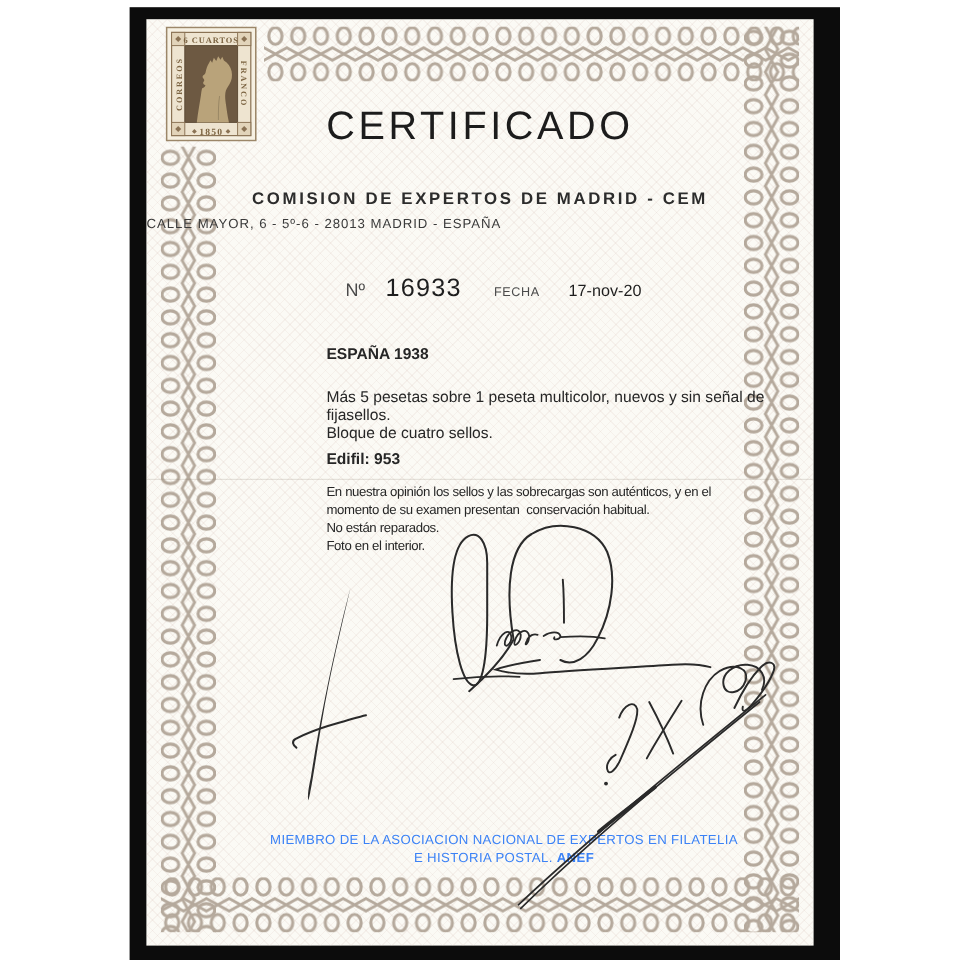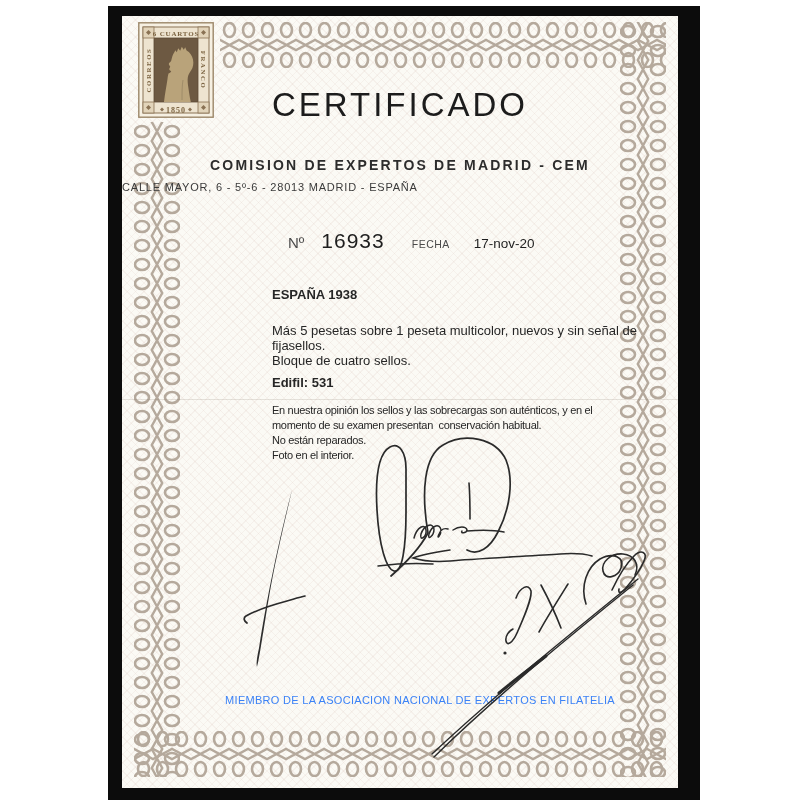--- a/index.html
+++ b/index.html
@@ -116,31 +116,32 @@
     <span class="ref-num">16933</span>
     <span class="ref-date-label">FECHA</span>
     <span class="ref-date">17-nov-20</span>
   </div>
 
   <div class="body-block">
     <div class="body-heading">ESPAÑA 1938</div>
     <div class="line">Más 5 pesetas sobre 1 peseta multicolor, nuevos y sin señal de</div>
     <div class="line">fijasellos.</div>
     <div class="line">Bloque de cuatro sellos.</div>
-    <div class="catalog">Edifil: 531</div>
+    <div class="catalog">Edifil: 953</div>
     <div class="opinion">
       <div class="line">En nuestra opinión los sellos y las sobrecargas son auténticos, y en el</div>
       <div class="line">momento de su examen presentan  conservación habitual.</div>
       <div class="line">No están reparados.</div>
       <div class="line">Foto en el interior.</div>
     </div>
   </div>
 
   <div class="footer">
     <div class="footer-line">MIEMBRO DE LA ASOCIACION NACIONAL DE EXPERTOS EN FILATELIA</div>
+    <div class="footer-line"><span>E HISTORIA POSTAL. </span><b>ANEF</b></div>
   </div>
 
   <svg class="signatures" viewBox="230 420 430 345">
     <g stroke="#2a2a2a" fill="none" stroke-linecap="round">
       <g>
         <path stroke="none" fill="#2e2e2e" d="M292,490 C283,524 269,584 259,648 C257,657 256,664 257,667 C259,661 263,633 268,603 C275,560 285,521 292,490 Z"></path>
         <path stroke-width="1.7" d="M247,623 C244,621 243,618 246,616 C255,611 272,605 287,601 C294,599 300,597 305,596"></path>
       </g>
       <g>
         <path stroke-width="1.7" d="M406,469 C406,452 399,442 390,447 C379,453 375,476 377,510 C379,545 386,569 394,571 C402,573 406,549 406,512 C406,497 406,482 406,469"></path>

